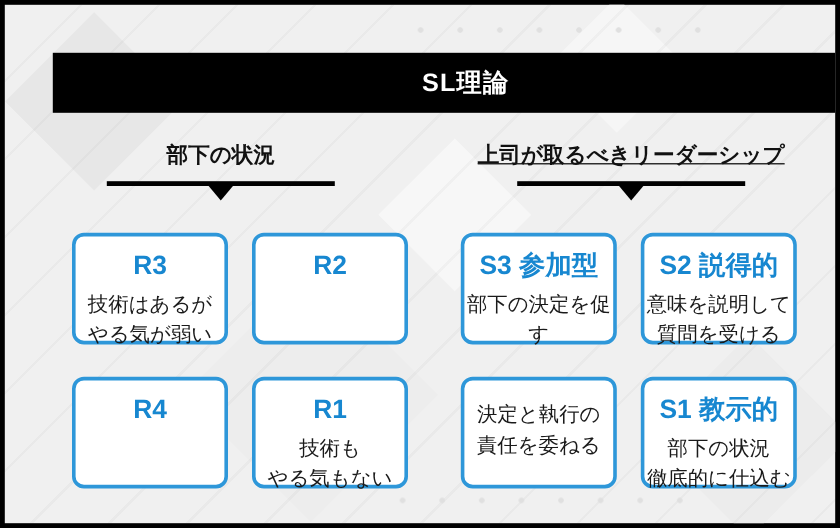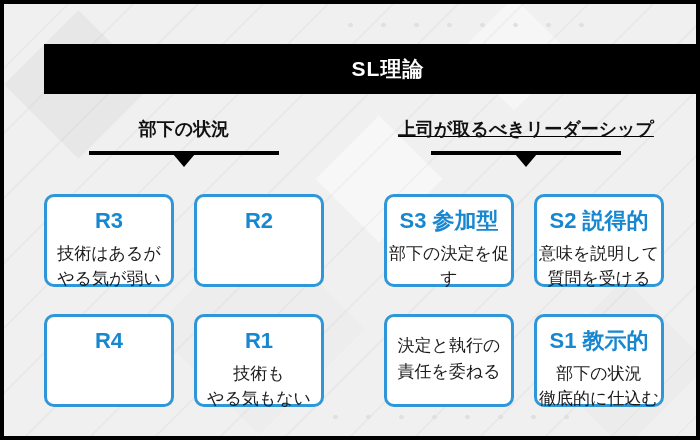--- a/index.html
+++ b/index.html
@@ -66,21 +66,21 @@
     border-right: 11px solid transparent;
     border-top: 13px solid #000000;
   }
   
   .box-grid {
     position: absolute; top: 190px;
     display: grid;
     grid-template-columns: 130px 130px;
     column-gap: 20px; row-gap: 27px;
   }
-  .box-grid.left  { left: 40px; }
+  .box-grid.left  { left: 56px; }
   .box-grid.right { left: 380px; }
   .card {
     box-sizing: border-box;
     width: 130px; height: 93px;
     background: #ffffff;
     border: 3px solid #2e97d9;
     border-radius: 10px;
     display: flex; flex-direction: column; align-items: center;
     padding-top: 10px;
   }

